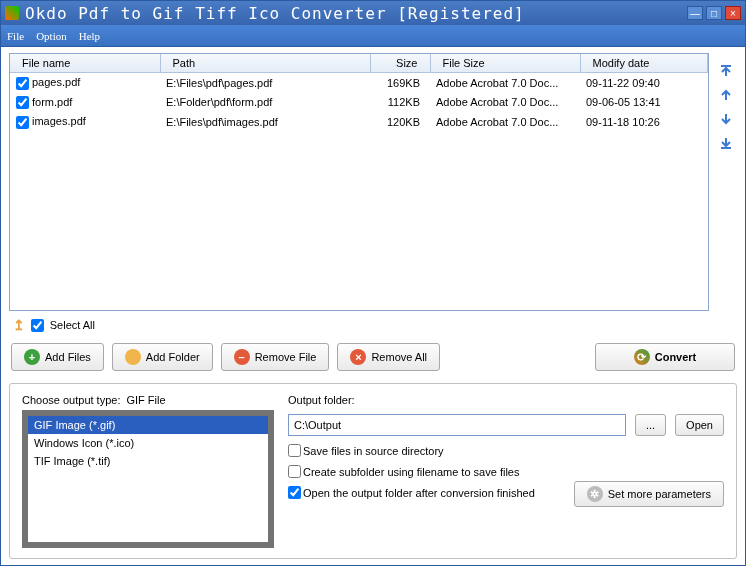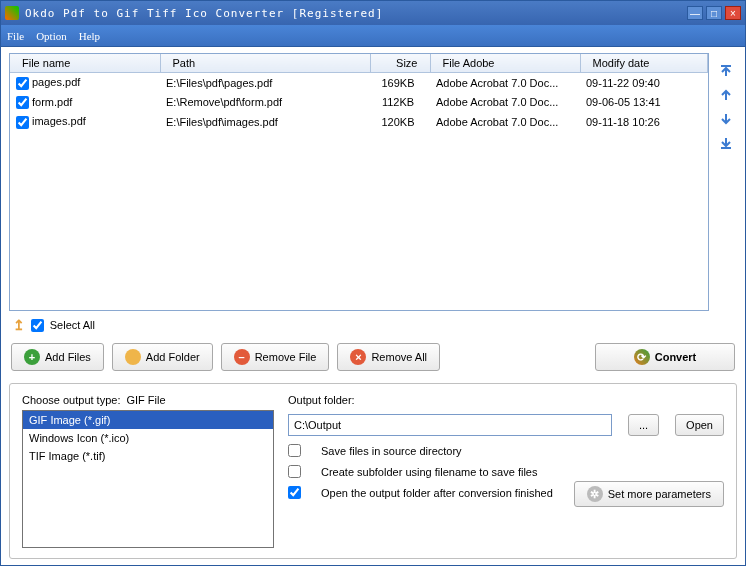--- a/index.html
+++ b/index.html
@@ -1,58 +1,58 @@
 <!DOCTYPE html>
 <html><head>
 <meta charset="utf-8">
 <style>
 * { box-sizing: border-box; margin: 0; padding: 0; font-family: Tahoma, Arial, sans-serif; font-size: 11px; }
 body { background: #3a6cb5; width: 746px; height: 566px; overflow: hidden; }
 .window { width: 746px; height: 566px; display: flex; flex-direction: column; border: 1px solid #2a5a9f; }
 .titlebar { height: 24px; background: linear-gradient(#4a7bc5, #3765b0); display: flex; align-items: center; padding: 0 4px; color: #fff; }
 .titlebar .app-icon { width: 14px; height: 14px; background: linear-gradient(45deg, #f60, #0c0); margin-right: 6px; border-radius: 2px; }
-.titlebar .title { flex: 1; letter-spacing: 1px; font-family: monospace; font-size: 11px; }
+.titlebar .title { flex: 1; letter-spacing: 1px; font-family: monospace; font-size: 16px; }
 .titlebar .winbtn { width: 16px; height: 14px; margin-left: 3px; border: 1px solid #2a5a9f; background: #5d8fd6; color: #fff; display: flex; align-items: center; justify-content: center; font-size: 10px; cursor: pointer; }
 .titlebar .winbtn.close { background: #e04b3b; border-color: #a02010; }
 .menubar { height: 22px; background: linear-gradient(#4a85d8, #3a70c0); display: flex; align-items: center; padding: 0 6px; color: #fff; gap: 12px; border-bottom: 1px solid #2a5a9f; }
 .menubar span { cursor: pointer; font-family: Liberation Serif, serif; }
 .main { flex: 1; background: #fff; display: flex; flex-direction: column; padding: 6px 8px; gap: 4px; }
 .filepane { display: flex; gap: 6px; height: 258px; }
 .gridwrap { flex: 1; border: 1px solid #8aa8d0; background: #fff; overflow: hidden; }
 .grid { width: 100%; border-collapse: collapse; }
 .grid th { background: linear-gradient(#f5f8fc, #e4ecf7); border-right: 1px solid #b0c4de; border-bottom: 1px solid #b0c4de; text-align: left; padding: 3px 12px; font-weight: normal; }
 .grid td { padding: 3px 6px; white-space: nowrap; overflow: hidden; text-overflow: ellipsis; }
-.grid td.size { text-align: center; padding-right: 10px; }
+.grid td.size { text-align: right; padding-right: 10px; }
 .grid input[type=checkbox] { margin-right: 3px; vertical-align: middle; }
 .sidearrows { width: 22px; display: flex; flex-direction: column; gap: 8px; align-items: center; padding-top: 10px; }
 .sidearrows .arrow { width: 18px; height: 16px; cursor: pointer; display: flex; align-items: center; justify-content: center; color: #3c7bd1; }
 .selectall-row { display: flex; align-items: center; gap: 6px; padding: 2px 4px; }
 .selectall-row .up-icon { color: #e8a23c; font-weight: bold; font-size: 14px; }
 .toolbar { display: flex; gap: 8px; padding: 4px 2px; }
 .btn { height: 28px; padding: 0 12px; border: 1px solid #a8a8a8; background: linear-gradient(#fdfdfd, #e9e9e9); border-radius: 3px; display: flex; align-items: center; gap: 5px; cursor: pointer; }
 .btn .ic { width: 16px; height: 16px; border-radius: 8px; display: flex; align-items: center; justify-content: center; color: #fff; font-weight: bold; font-size: 11px; }
 .ic-add { background: #3ca03c; }
 .ic-folder { background: #efb54a; border-radius: 2px; }
 .ic-remove { background: #e25a3a; }
 .ic-delete { background: #e25a3a; }
 .ic-convert { background: linear-gradient(45deg, #e27e22, #3ca03c); border-radius: 8px; }
 .ic-gear { background: #bbb; }
 .toolbar .spacer { flex: 1; }
 .btn.convert { width: 140px; justify-content: center; font-weight: bold; }
 .bottom { display: flex; gap: 14px; border: 1px solid #c0c0c0; border-radius: 3px; padding: 10px 12px; margin-top: 4px; flex: 1; }
 .leftcol { width: 252px; display: flex; flex-direction: column; gap: 4px; }
 .leftcol .lbl { display: flex; gap: 6px; }
-.typelist { flex: 1; border: 1px solid #737373; background: #fff; overflow: auto; }
+.typelist { flex: 1; border: 6px solid #737373; background: #fff; overflow: auto; }
 .typelist .opt { padding: 3px 6px; cursor: pointer; }
 .typelist .opt.sel { background: #2a5fbf; color: #fff; }
 .rightcol { flex: 1; display: flex; flex-direction: column; gap: 8px; }
-.outrow { display: flex; gap: 16px; }
+.outrow { display: flex; gap: 9px; }
 .outrow input[type=text] { flex: 1; border: 1px solid #7a9bc9; padding: 3px 5px; height: 22px; background: #fff; }
 .smallbtn { height: 22px; padding: 0 10px; border: 1px solid #a8a8a8; background: linear-gradient(#fdfdfd, #e9e9e9); border-radius: 3px; cursor: pointer; display: flex; align-items: center; }
-.checkrow { display: flex; align-items: center; gap: 20px; }
+.checkrow { display: flex; align-items: center; gap: 2px; }
 .checkrow input { margin: 0; }
 .paramrow { display: flex; justify-content: flex-end; margin-top: -26px; }
 svg { overflow: visible; }
 </style>
 </head>
 <body>
 
 <div class="window">
   <div class="titlebar">
     <div class="app-icon"></div>
@@ -78,35 +78,35 @@
               <col style="width:210px">
               <col style="width:60px">
               <col style="width:150px">
               <col>
             </colgroup>
           <thead>
             <tr>
               <th>File name</th>
               <th>Path</th>
               <th style="text-align:right">Size</th>
-              <th>File Adobe</th>
+              <th>File Size</th>
               <th>Modify date</th>
             </tr>
           </thead>
           <tbody id="file-rows">
               <tr>
                 <td><input type="checkbox" checked="" style=""><span>pages.pdf</span></td>
                 <td>E:\Files\pdf\pages.pdf</td>
                 <td class="size">169KB</td>
                 <td>Adobe Acrobat 7.0 Doc...</td>
                 <td>09-11-22 09:40</td>
               </tr>
               <tr>
                 <td><input type="checkbox" checked="" style=""><span>form.pdf</span></td>
-                <td>E:\Remove\pdf\form.pdf</td>
+                <td>E:\Folder\pdf\form.pdf</td>
                 <td class="size">112KB</td>
                 <td>Adobe Acrobat 7.0 Doc...</td>
                 <td>09-06-05 13:41</td>
               </tr>
               <tr>
                 <td><input type="checkbox" checked="" style=""><span>images.pdf</span></td>
                 <td>E:\Files\pdf\images.pdf</td>
                 <td class="size">120KB</td>
                 <td>Adobe Acrobat 7.0 Doc...</td>
                 <td>09-11-18 10:26</td>

